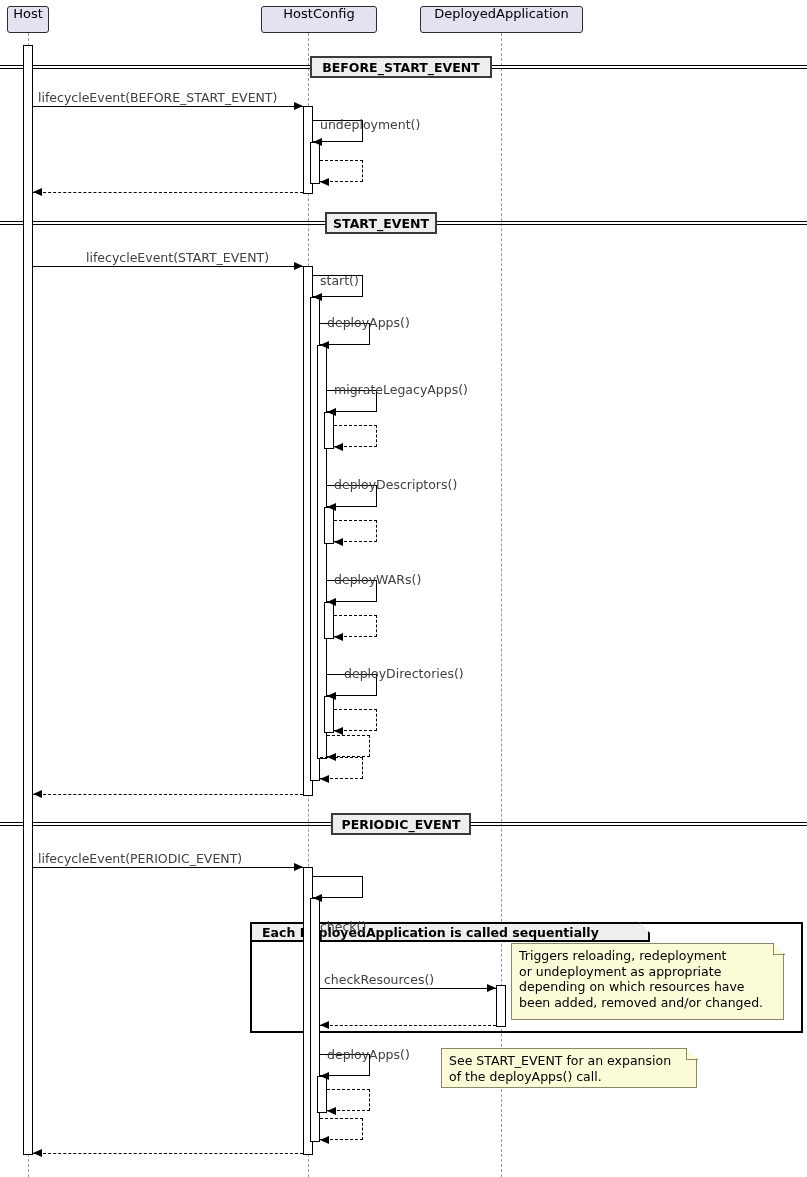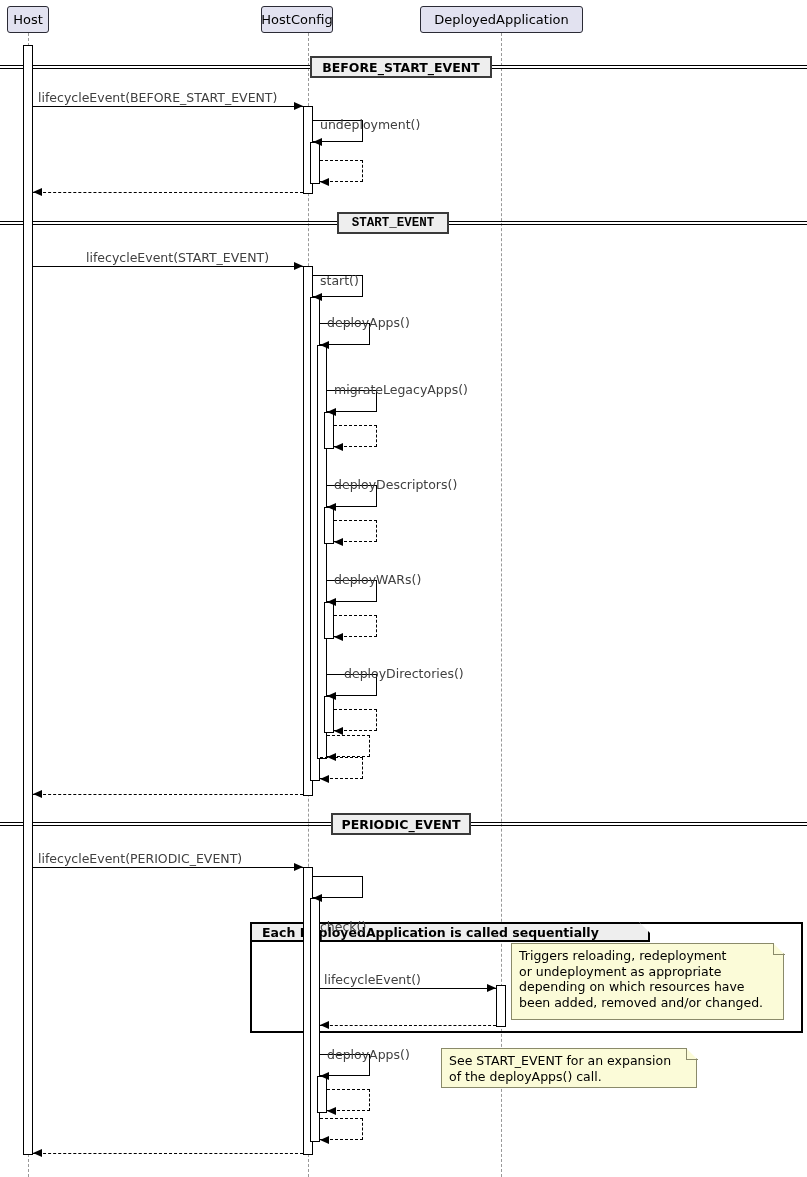--- a/index.html
+++ b/index.html
@@ -19,21 +19,21 @@
   .participant{
     position:absolute;
     box-sizing:border-box;
     background:#E2E2F0;
     border:1px solid #2b2b35;
     border-radius:3px;
     color:#000000;
     font-size:13px;
     line-height:1;
     display:flex;
-    align-items:center;
+    align-items:flex-start;
     justify-content:center;
     white-space:nowrap;
     padding:0 8px;
   }
   
   .lifeline{
     position:absolute;
     width:0;
     border-left:1px dashed #999999;
   }
@@ -163,21 +163,21 @@
       <div class="lifeline" style="left: 28px; top: 33px; height: 1144px;"></div>
       <div class="lifeline" style="left: 308px; top: 33px; height: 1144px;"></div>
       <div class="lifeline" style="left: 501px; top: 33px; height: 1144px;"></div>
     </div>
   <div id="layer-dividers">
       <div class="divider-rule" style="top: 65px;"></div>
       <div class="divider-box" style="left: 310px; top: 56px; width: 182px;">
         <span>BEFORE_START_EVENT</span>
       </div>
       <div class="divider-rule" style="top: 221px;"></div>
-      <div class="divider-box" style="left: 337px; top: 212px; width: 112px; font-family: Liberation Mono, monospace;">
+      <div class="divider-box" style="left: 325px; top: 212px; width: 112px;">
         <span>START_EVENT</span>
       </div>
       <div class="divider-rule" style="top: 822px;"></div>
       <div class="divider-box" style="left: 331px; top: 813px; width: 140px;">
         <span>PERIODIC_EVENT</span>
       </div>
     </div>
   <div id="layer-groups">
       <div class="group-box" style="left: 250px; top: 922px; width: 553px; height: 111px;"></div>
       <div class="group-header" style="left: 250px; top: 922px; width: 400px; height: 20px;">
@@ -247,21 +247,21 @@
       <div class="msg-line ret" style="left: 33px; top: 794px; width: 270px;"></div>
       <div class="arrow-l" style="left: 33px; top: 790px;"></div>
       <div class="msg-line" style="left: 33px; top: 867px; width: 270px;"></div>
       <div class="arrow-r" style="left: 294px; top: 863px;"></div>
       <div class="msg-label" style="left: 38px; top: 853px;">lifecycleEvent(PERIODIC_EVENT)</div>
       <div class="selfcall" style="left: 313px; top: 876px; width: 50px; height: 22px;"></div>
       <div class="arrow-l" style="left: 313px; top: 894px;"></div>
       <div class="msg-label" style="left: 320px; top: 921px;">check()</div>
       <div class="msg-line" style="left: 320px; top: 988px; width: 176px;"></div>
       <div class="arrow-r" style="left: 487px; top: 984px;"></div>
-      <div class="msg-label" style="left: 324px; top: 974px;">lifecycleEvent()</div>
+      <div class="msg-label" style="left: 324px; top: 974px;">checkResources()</div>
       <div class="msg-line ret" style="left: 320px; top: 1025px; width: 176px;"></div>
       <div class="arrow-l" style="left: 320px; top: 1021px;"></div>
       <div class="selfcall" style="left: 320px; top: 1054px; width: 50px; height: 22px;"></div>
       <div class="arrow-l" style="left: 320px; top: 1072px;"></div>
       <div class="msg-label" style="left: 327px; top: 1049px;">deployApps()</div>
       <div class="selfcall ret" style="left: 327px; top: 1089px; width: 43px; height: 22px;"></div>
       <div class="arrow-l" style="left: 327px; top: 1107px;"></div>
       <div class="selfcall ret" style="left: 320px; top: 1118px; width: 43px; height: 22px;"></div>
       <div class="arrow-l" style="left: 320px; top: 1136px;"></div>
       <div class="msg-line ret" style="left: 33px; top: 1153px; width: 270px;"></div>
@@ -274,20 +274,20 @@
 been added, removed and/or changed.</div>
       <div class="note-fold" style="left: 773px; top: 943px;"></div>
       <div class="note" style="left: 441px; top: 1048px; width: 256px; height: 40px;">See START_EVENT for an expansion
 of the deployApps() call.</div>
       <div class="note-fold" style="left: 686px; top: 1048px;"></div>
     </div>
   <div id="layer-participants">
       <div class="participant" style="left: 7px; top: 6px; width: 42px; height: 27px;">
         <span>Host</span>
       </div>
-      <div class="participant" style="left: 261px; top: 6px; width: 72px; height: 27px;">
+      <div class="participant" style="left: 261px; top: 6px; width: 116px; height: 27px;">
         <span>HostConfig</span>
       </div>
       <div class="participant" style="left: 420px; top: 6px; width: 163px; height: 27px;">
         <span>DeployedApplication</span>
       </div>
     </div>
 </div>
 
 </body></html>

